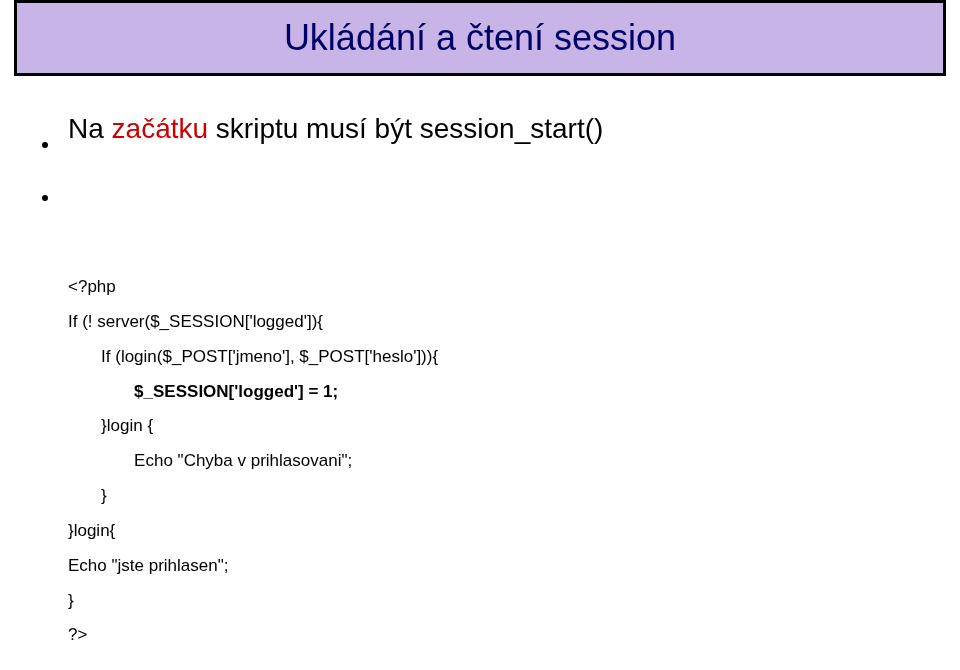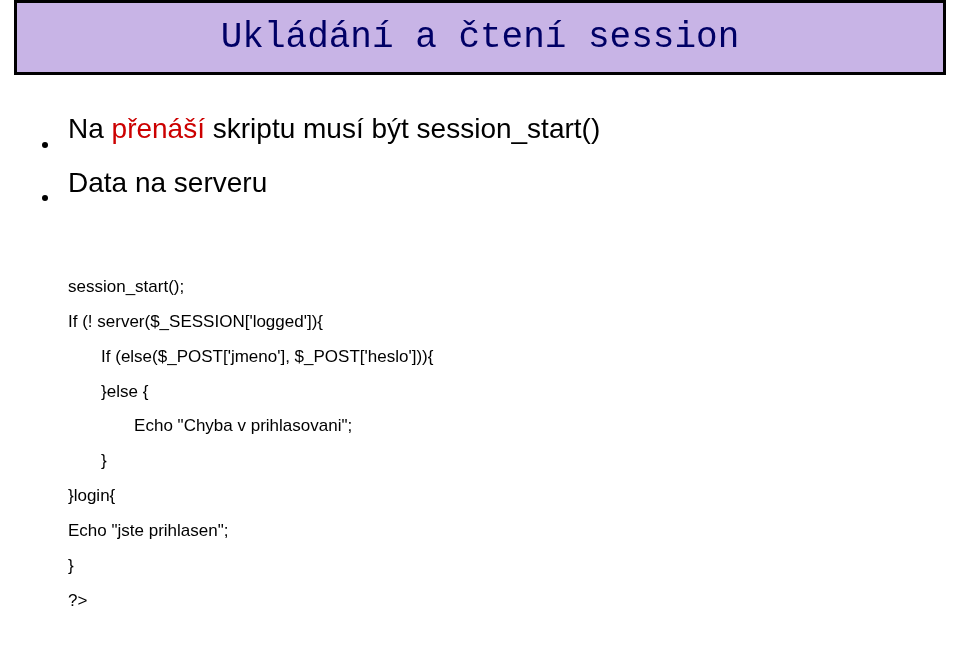--- a/index.html
+++ b/index.html
@@ -20,21 +20,20 @@
   .title-box {
     position: absolute;
     top: 0;
     left: 14px;
     width: 932px;
     box-sizing: border-box;
     border: 3px solid #000;
     background: #c8b4e6;
     padding: 14px 24px 14px 24px;
     text-align: center;
-    font-family: Liberation Mono, monospace;
   }
   .title-text {
     font-size: 36px;
     color: #000066;
     font-weight: 400;
   }
   .bullets {
     position: absolute;
     top: 110px;
     left: 42px;
@@ -85,39 +84,37 @@
 
   <div class="title-box">
     <span class="title-text">Ukládání a čtení session</span>
   </div>
 
   <div class="bullets">
 
     <div class="bullet-row">
       <div class="bullet-dot"><span class="dot"></span></div>
       <div class="bullet-text">
-        <span>Na </span><span class="red">přenáší</span><span> skriptu musí být session_start()</span>
+        <span>Na </span><span class="red">začátku</span><span> skriptu musí být session_start()</span>
       </div>
     </div>
 
     <div class="bullet-row">
       <div class="bullet-dot"><span class="dot"></span></div>
-      <div class="bullet-text">
-        <span>Data na serveru</span>
-      </div>
     </div>
 
 
   </div>
 
   <div class="code-block">
-    <div class="code-line">session_start();</div>
+    <div class="code-line">&lt;?php</div>
     <div class="code-line">If (! server($_SESSION['logged']){</div>
-    <div class="code-line">       If (else($_POST['jmeno'], $_POST['heslo'])){</div>
-    <div class="code-line">       }else {</div>
+    <div class="code-line">       If (login($_POST['jmeno'], $_POST['heslo'])){</div>
+    <div class="code-line bold">              $_SESSION['logged'] = 1;</div>
+    <div class="code-line">       }login {</div>
     <div class="code-line">              Echo "Chyba v prihlasovani";</div>
     <div class="code-line">       }</div>
     <div class="code-line">}login{</div>
     <div class="code-line">Echo "jste prihlasen";</div>
     <div class="code-line">}</div>
     <div class="code-line">?&gt;</div>
   </div>
 
 </div>
 

